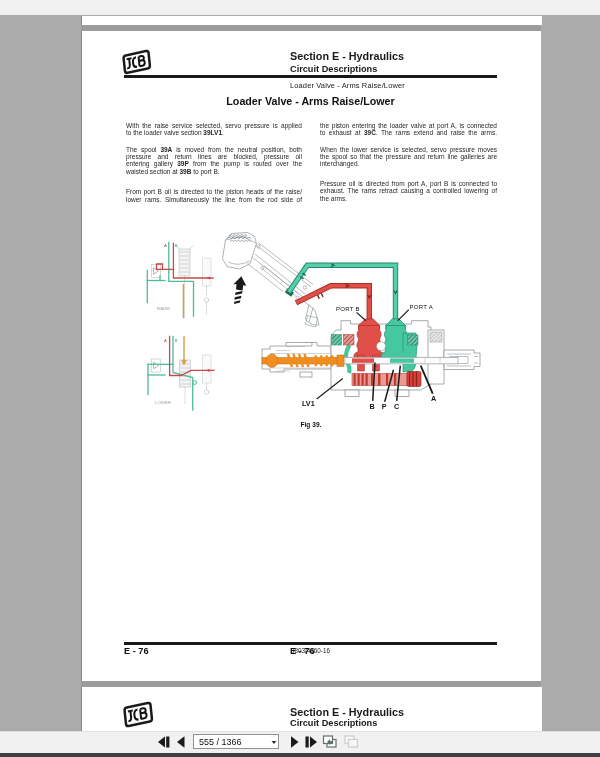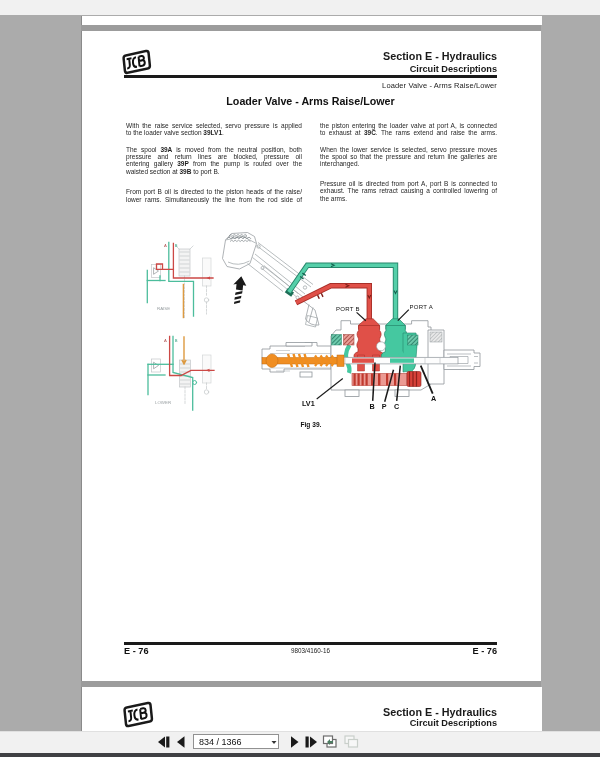--- a/index.html
+++ b/index.html
@@ -1,19 +1,19 @@
 <!DOCTYPE html>
 <html><head>
 <meta charset="utf-8">
 <style>
   html,body{margin:0;padding:0;-webkit-font-smoothing:antialiased;}
   body{width:600px;height:757px;position:relative;overflow:hidden;
        background:#ababab;font-family:"Liberation Sans",sans-serif;}
   .abs{position:absolute;}
-  .hdr-r{text-align:right;}
+  .hdr-r{}
   .col{font-size:6.5px;line-height:7.45px;color:#1e1e1e;}
   .jl{text-align:justify;text-align-last:justify;}
   .nl{text-align:left;}
 </style>
 </head>
 <body>
 
 <div class="abs" style="left:0;top:0;width:600px;height:15px;background:#f1f1f1;"></div>
 
 <div class="abs" style="left:81px;top:16px;width:460px;height:9px;background:#ffffff;border-left:1px solid #8a8a8a;"></div>
@@ -68,21 +68,21 @@
 
 <div class="abs hdr-r" style="left:290px;top:705.5px;width:207px;font-size:10.8px;font-weight:bold;color:#1a1a1a;">Section E - Hydraulics</div>
 
 <div class="abs hdr-r" style="left:290px;top:718px;width:207px;font-size:9.2px;font-weight:bold;color:#1a1a1a;">Circuit Descriptions</div>
 
 <div class="abs" style="left:0;top:731px;width:600px;height:22px;background:#f1f1f1;border-top:1px solid #e0e0e0;box-sizing:border-box;"></div>
 
 <div class="abs" style="left:0;top:753px;width:600px;height:4px;background:#3f4043;"></div>
 
 <div class="abs" style="left:193px;top:734px;width:86px;height:15px;background:#fff;border:1px solid #919191;box-sizing:border-box;"></div>
-<div class="abs" style="left:199px;top:736.5px;font-size:9px;color:#111;">834 / 1366</div>
+<div class="abs" style="left:199px;top:736.5px;font-size:9px;color:#111;">555 / 1366</div>
 
 <svg class="abs" style="left:0;top:731px;" width="600" height="22" viewBox="0 0 600 22">
 
   <g fill="#1a1a1a">
       <polygon points="158,11 165,5.5 165,16.5"></polygon>
       <rect x="166.2" y="5.5" width="3.2" height="11"></rect>
     </g>
 
   <polygon points="177,11 184.5,5.2 184.5,16.8" fill="#1a1a1a"></polygon>
 

